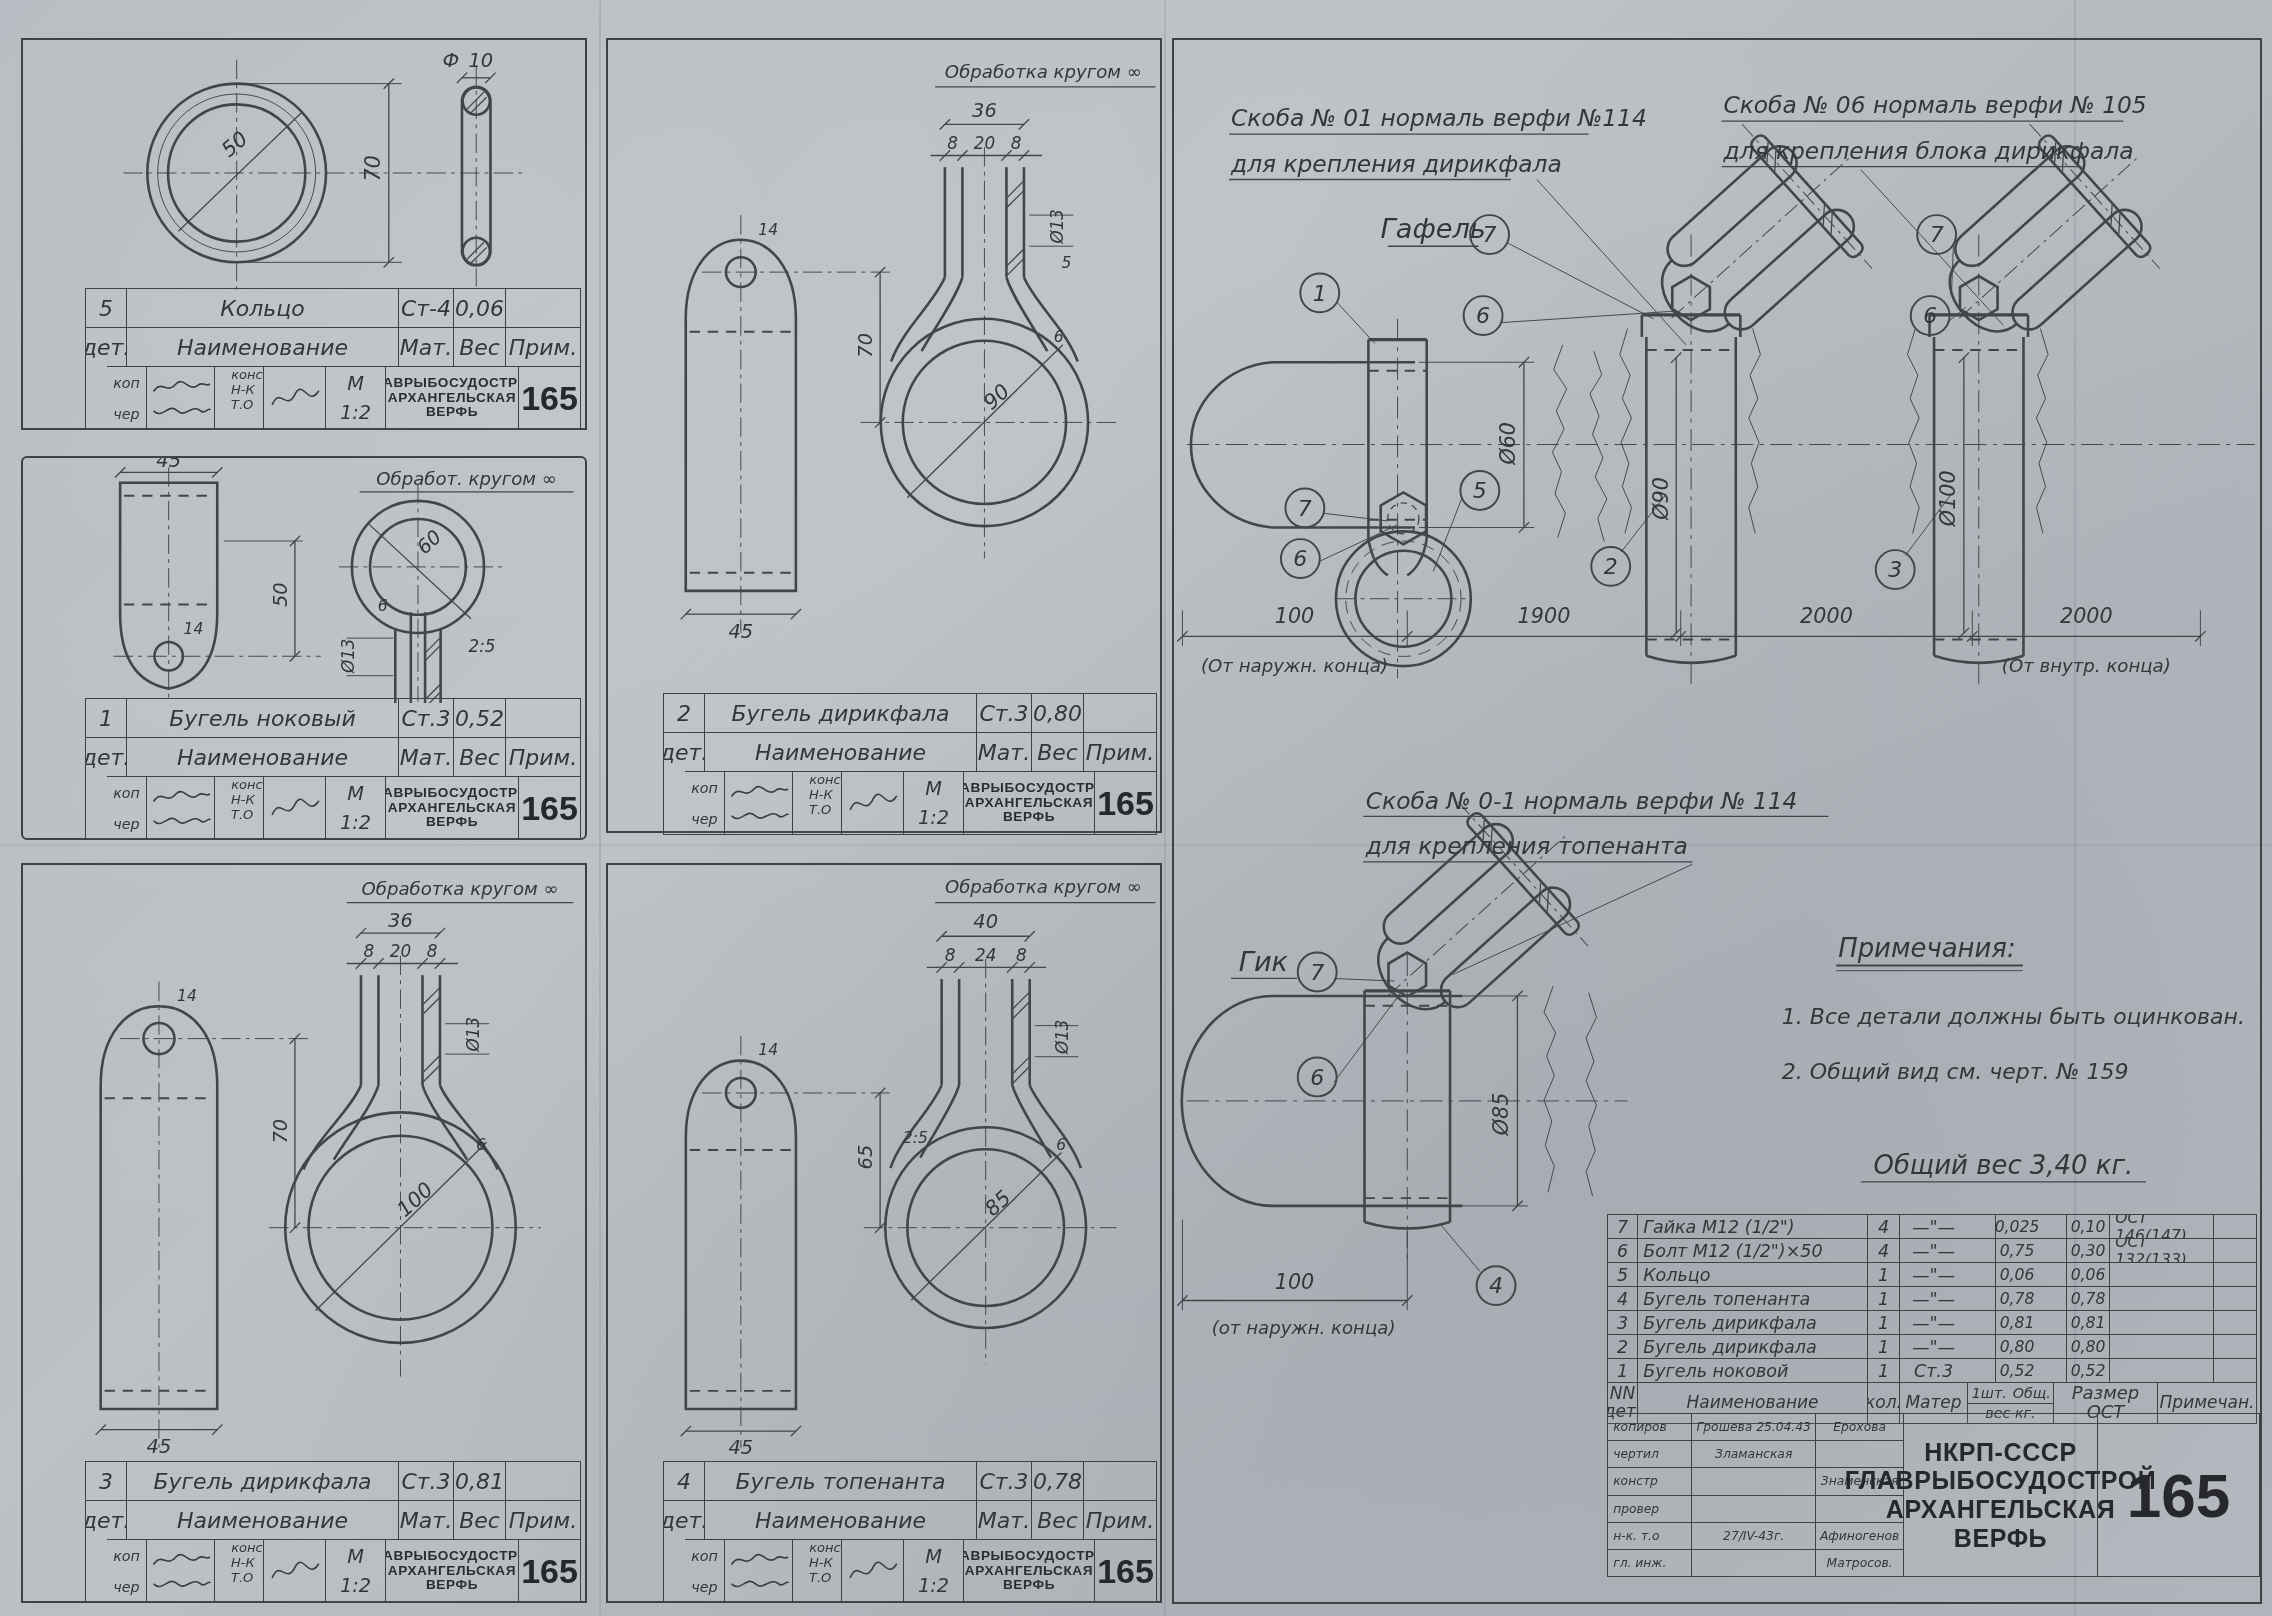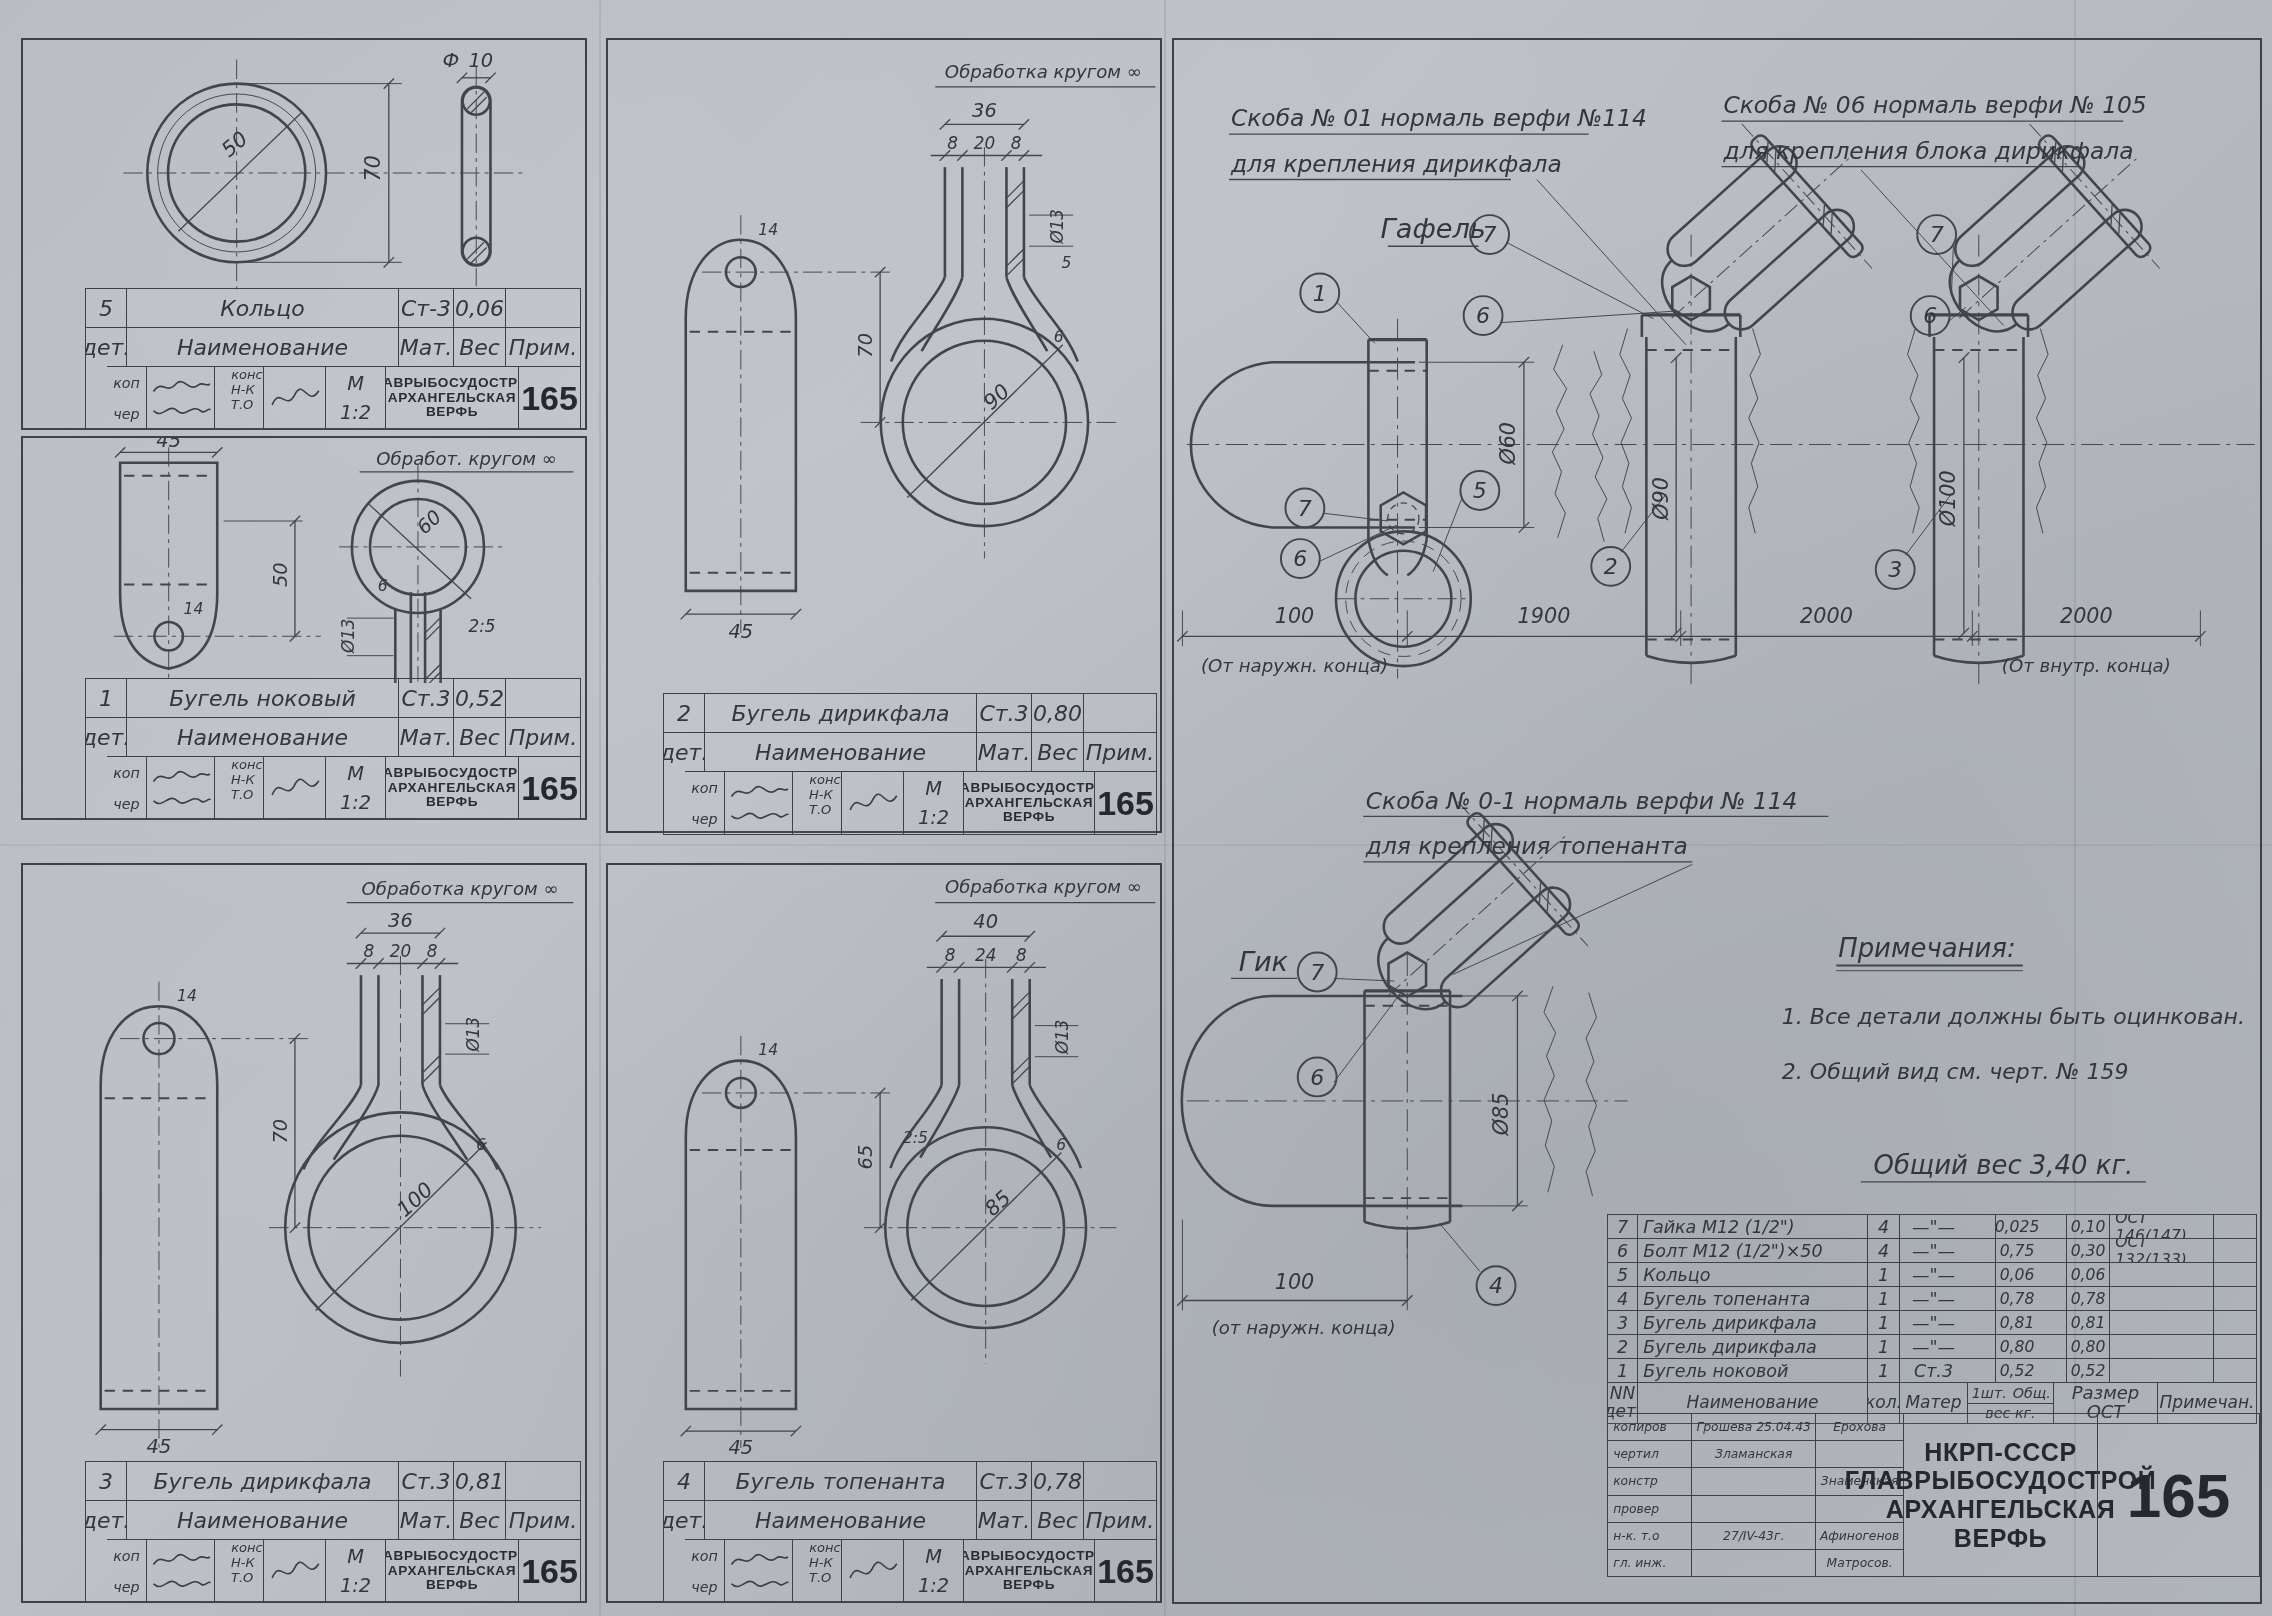--- a/index.html
+++ b/index.html
@@ -102,21 +102,21 @@
       </g>
       <text x="318" y="182" font-size="32" font-style="italic" fill="#34363c" transform="rotate(-40 318 182)">50</text>
       <text x="552" y="218" font-size="32" font-style="italic" fill="#34363c" transform="rotate(-90 552 218)">70</text>
       <text x="648" y="42" font-size="30" font-style="italic" fill="#34363c">Ф</text>
       <text x="688" y="42" font-size="30" font-style="italic" fill="#34363c">10</text>
     </svg>
     <div class="tb" style="left:62px;top:248px;width:494px;">
       <div class="tbrow r12">
         <div class="c no hw">5</div>
         <div class="c nm hw">Кольцо</div>
-        <div class="c mt hw">Ст-3</div>
+        <div class="c mt hw">Ст-4</div>
         <div class="c wt hw">0,06</div>
         <div class="c pr"></div>
       </div>
       <div class="tbrow r12">
         <div class="c no hw">дет.</div>
         <div class="c nm hw">Наименование</div>
         <div class="c mt hw">Мат.</div>
         <div class="c wt hw">Вес</div>
         <div class="c pr hw">Прим.</div>
       </div>
@@ -149,21 +149,21 @@
         <div class="c org">
           <span>ГЛАВРЫБОСУДОСТРОЙ</span>
             <span>АРХАНГЕЛЬСКАЯ</span>
             <span>ВЕРФЬ</span>
         </div>
         <div class="c num">165</div>
       </div>
     </div>
   </div>
 
-  <div class="panel" style="left:21px;top:436px;width:562px;height:380px;">
+  <div class="panel" style="left:21px;top:456px;width:562px;height:380px;border-radius:6px;">
     <svg width="562" height="245" viewBox="0 0 868 378">
       <g stroke="#43454b" fill="none" stroke-width="4">
         <line x1="520" y1="52" x2="850" y2="52" stroke-width="2"></line>
 
         <path d="M150,38 L300,38 L300,240 C300,300 280,346 225,356 C170,346 150,300 150,240 Z"></path>
         <circle cx="225" cy="306" r="22"></circle>
         <line x1="156" y1="58" x2="294" y2="58" stroke-width="3" stroke-dasharray="16 12"></line>
         <line x1="156" y1="226" x2="294" y2="226" stroke-width="3" stroke-dasharray="16 12"></line>
         <line x1="225" y1="14" x2="225" y2="376" stroke-width="1.5" stroke-dasharray="30 8 6 8"></line>
         <line x1="140" y1="306" x2="460" y2="306" stroke-width="1.5" stroke-dasharray="30 8 6 8"></line>

